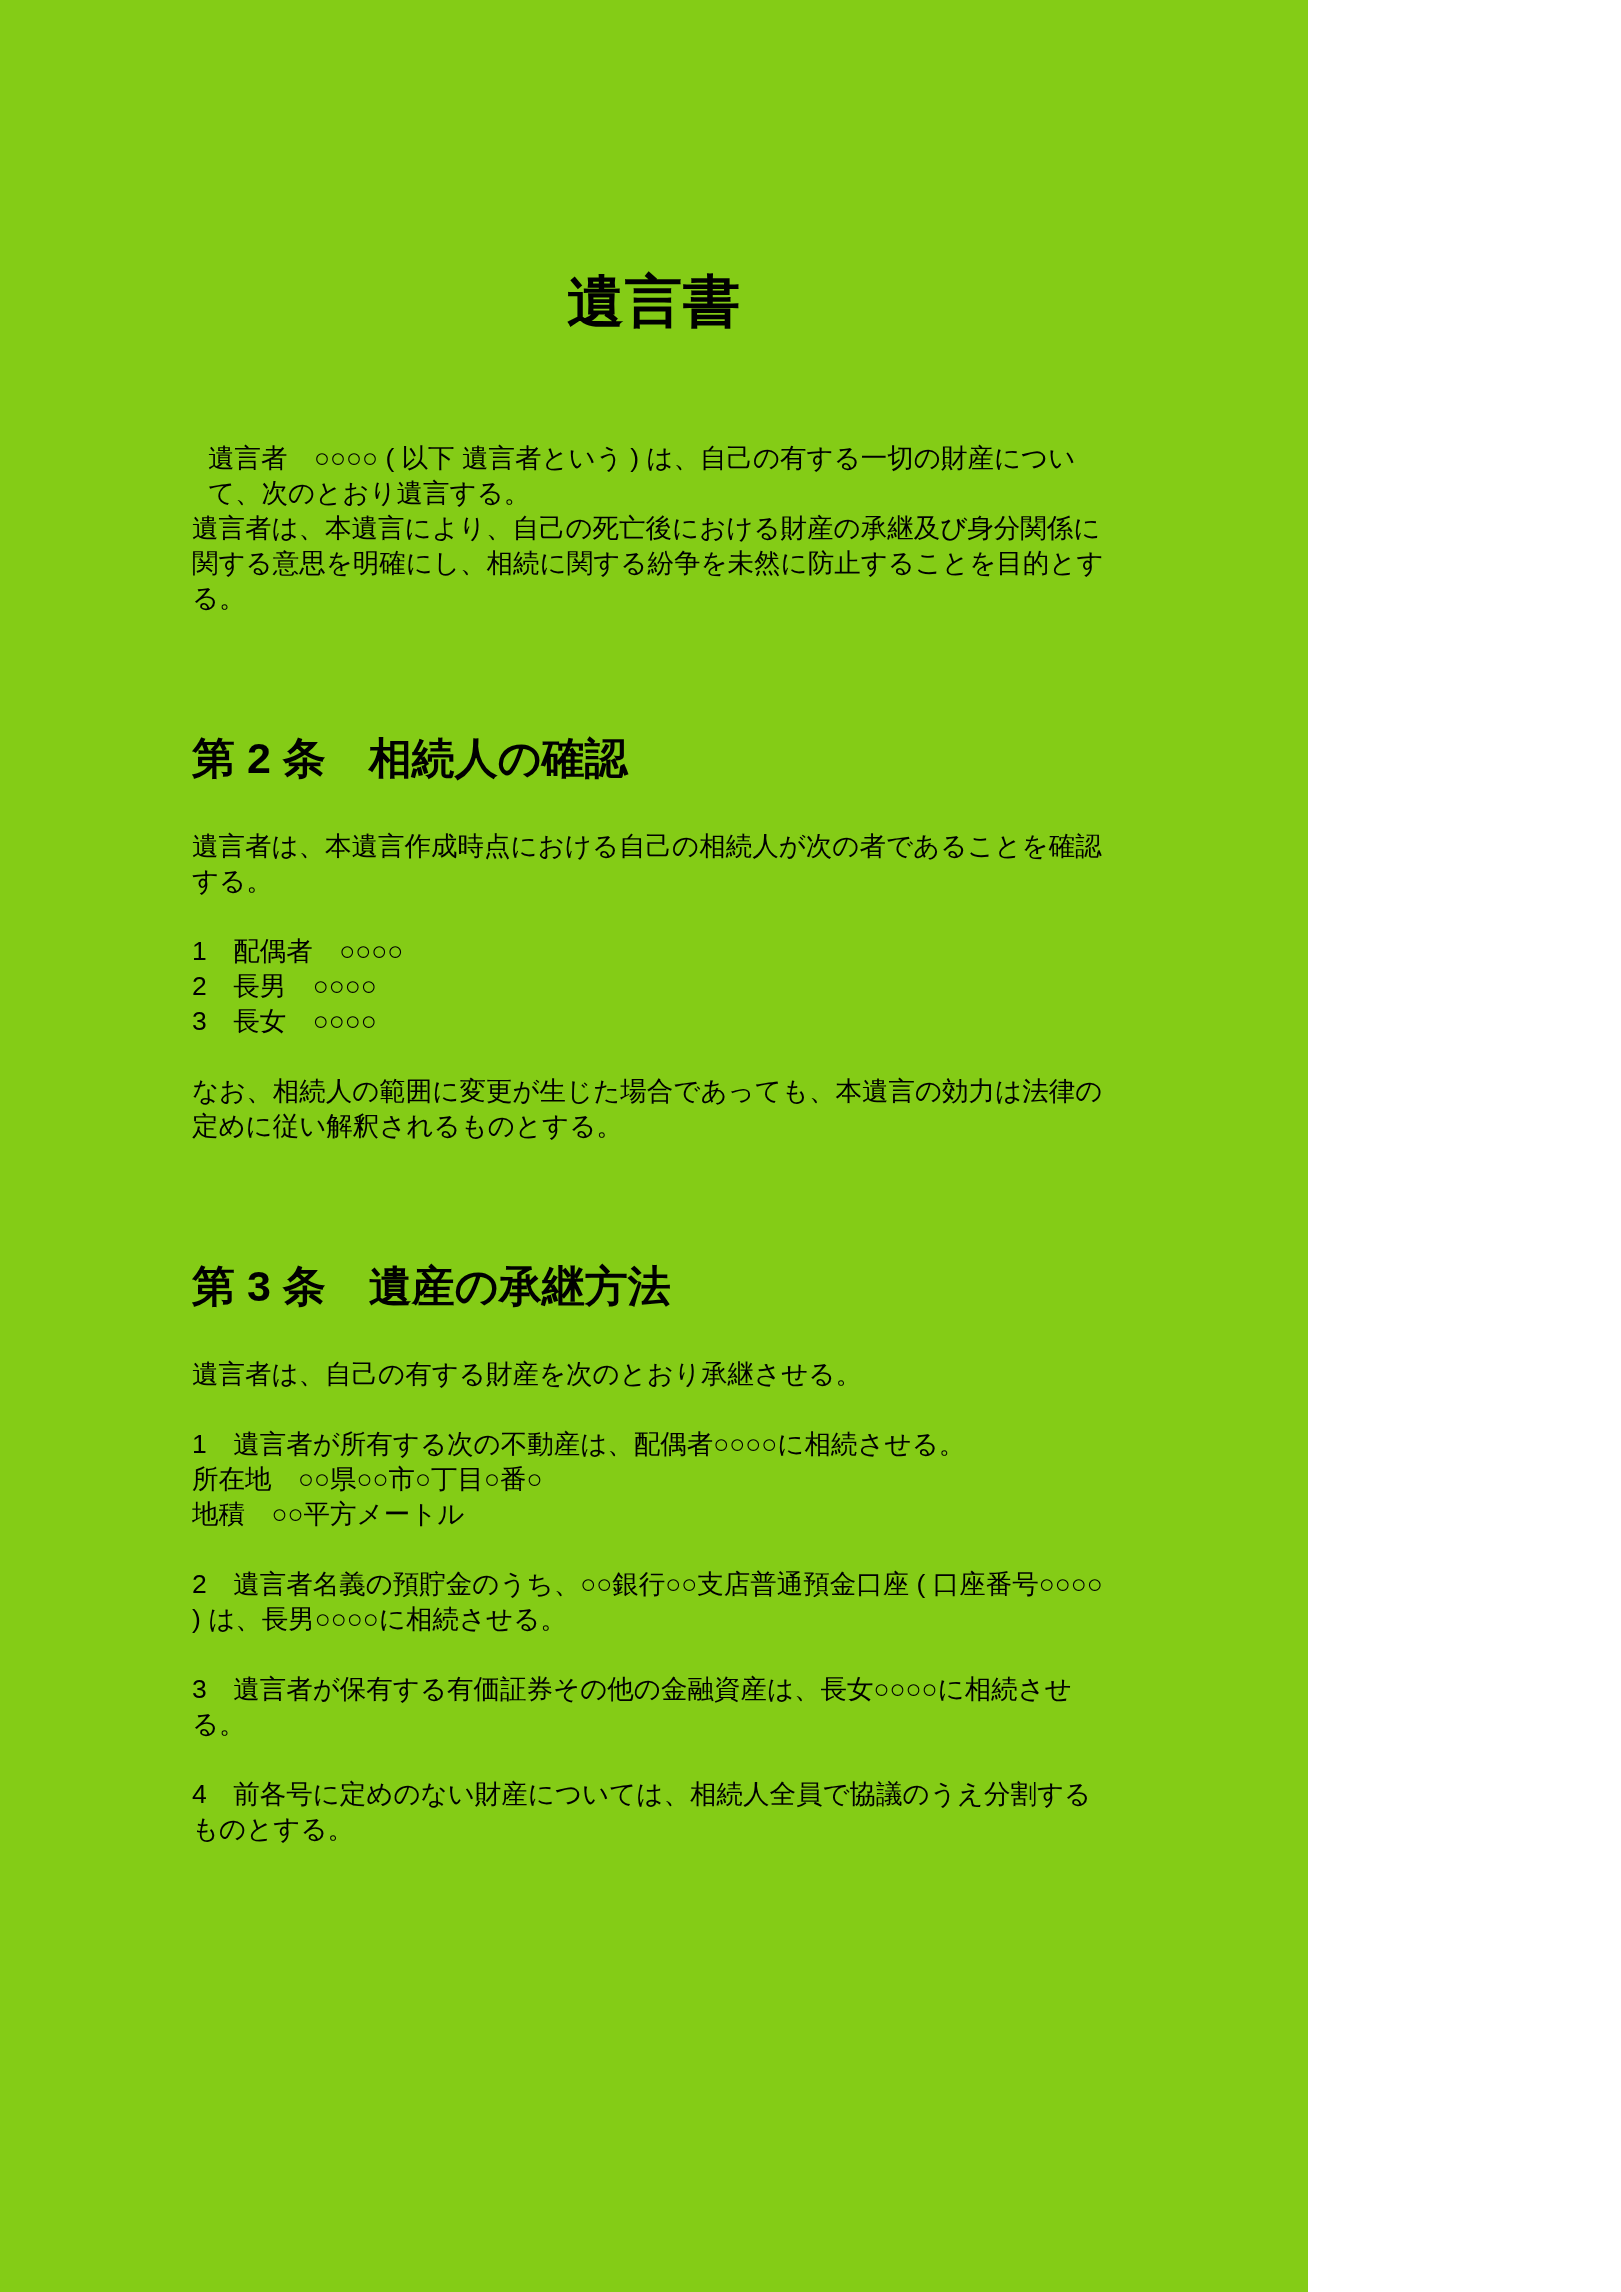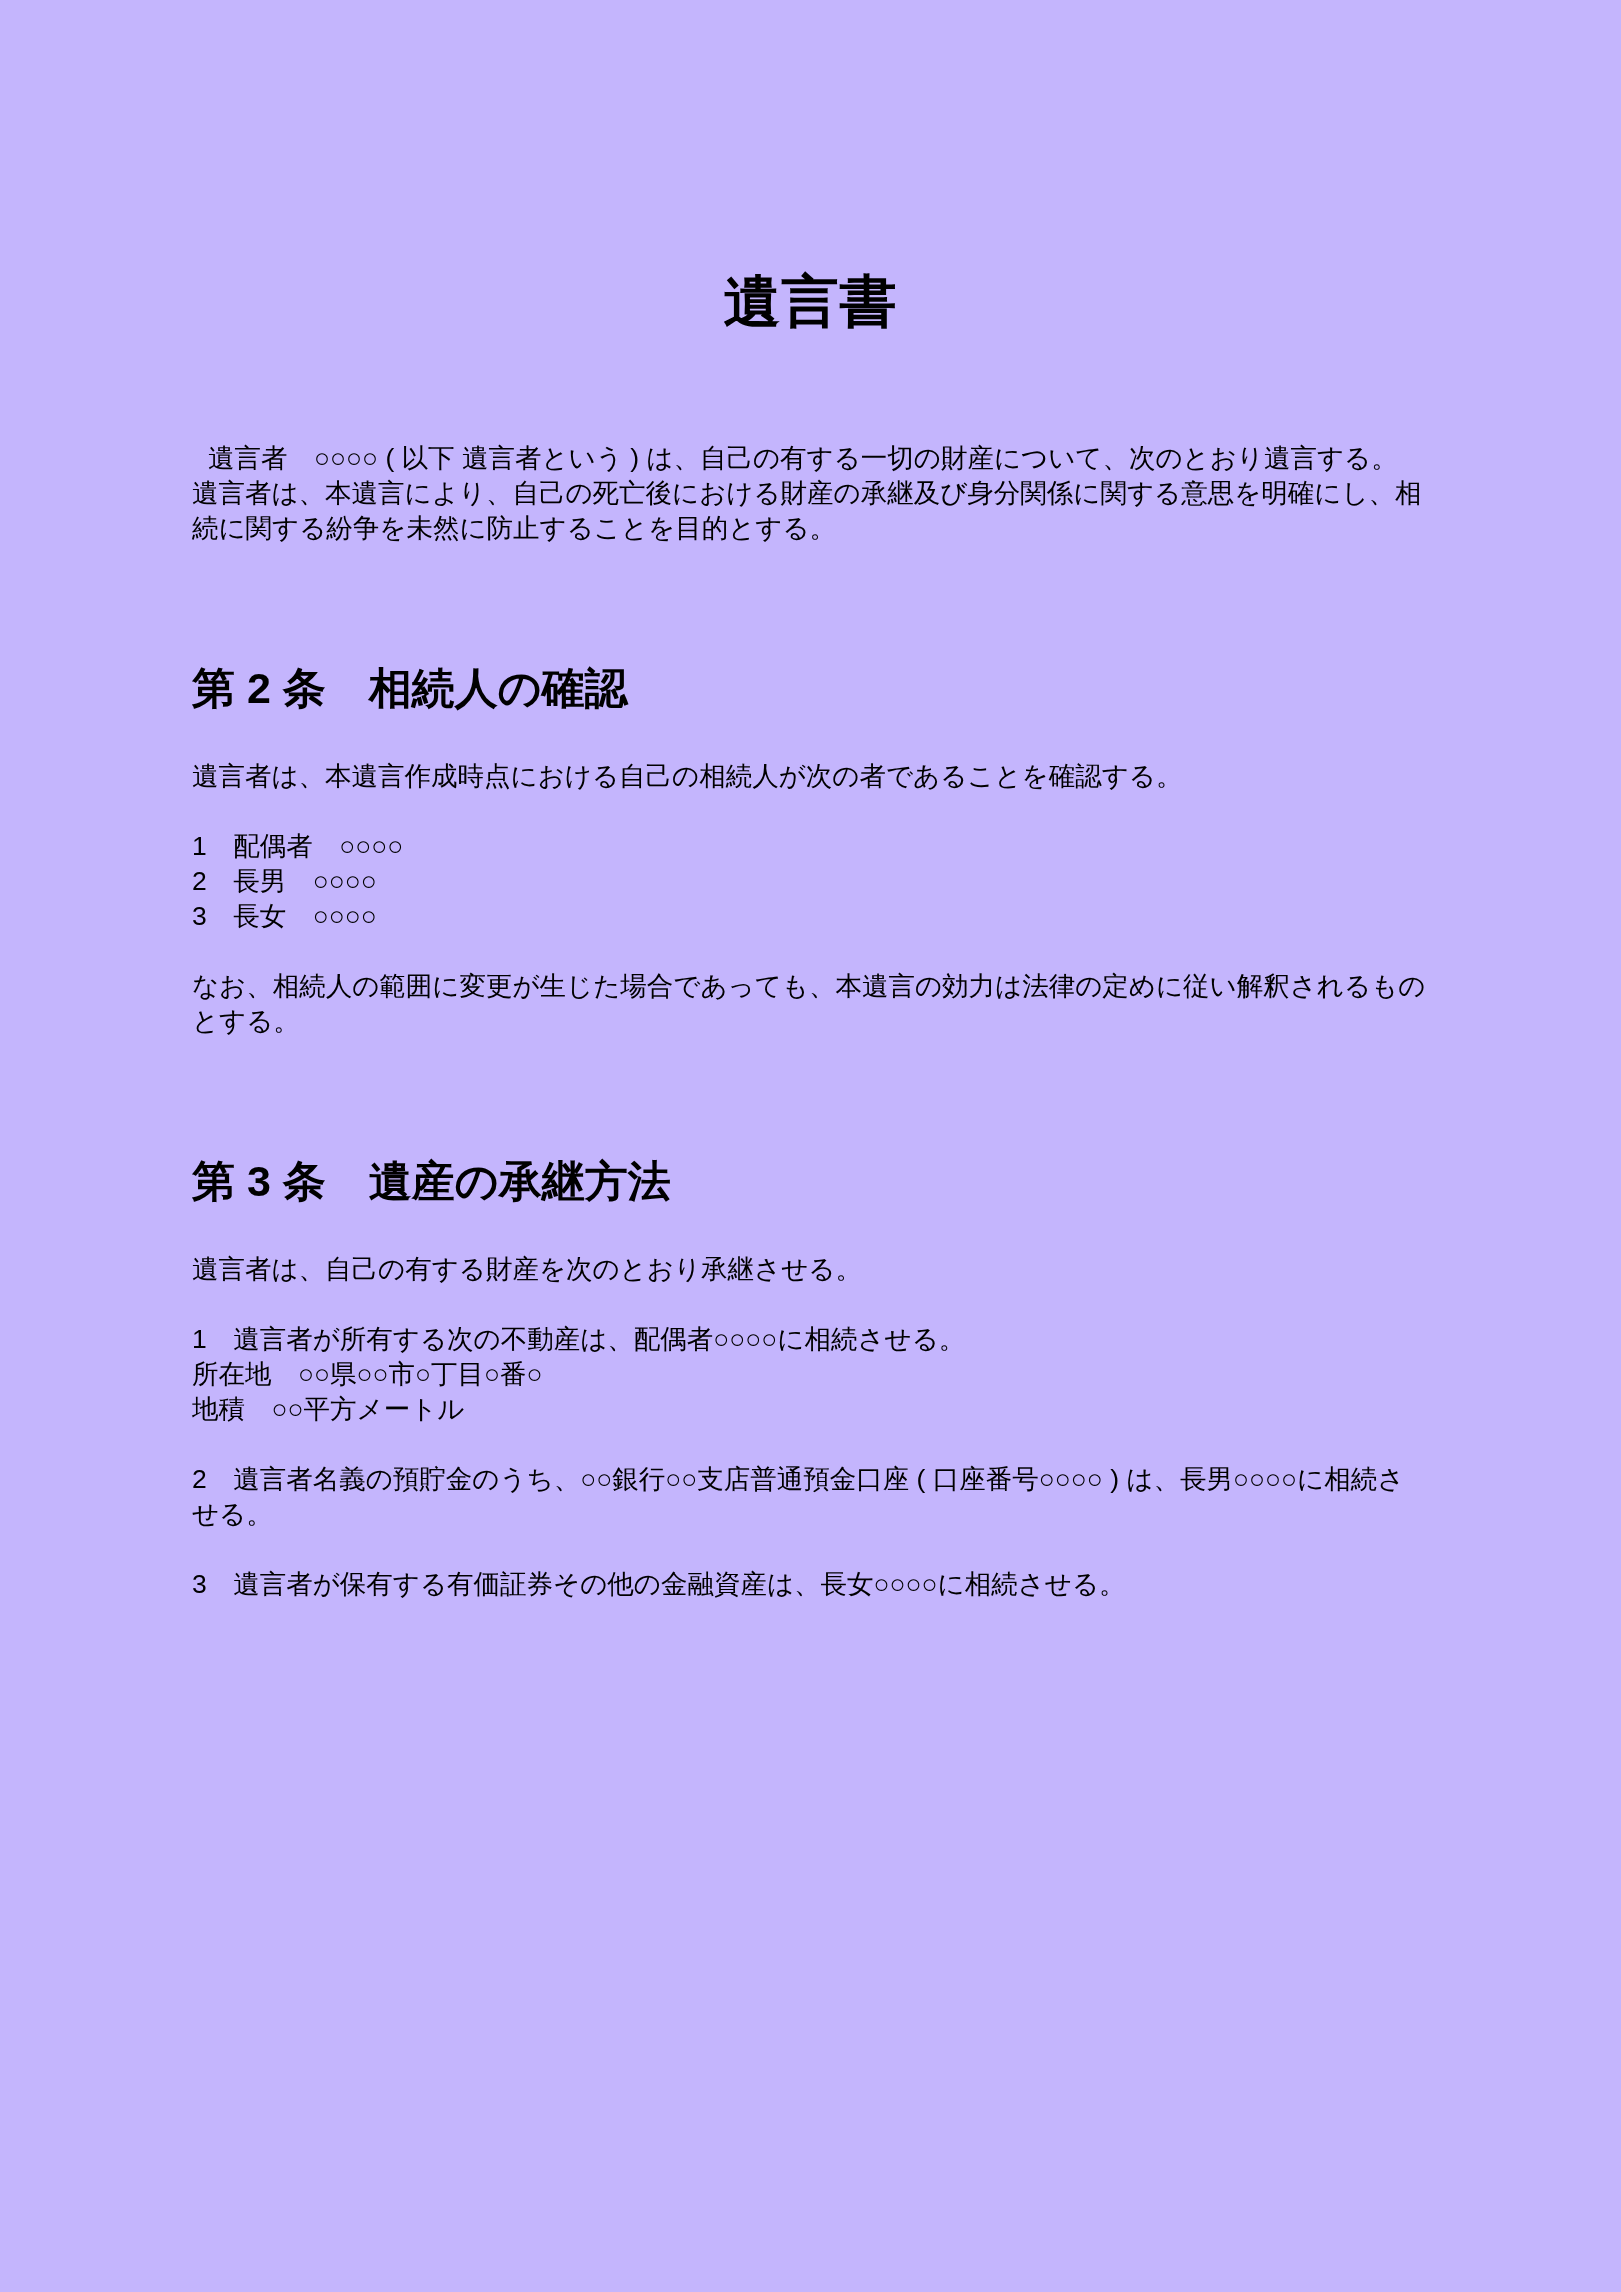--- a/index.html
+++ b/index.html
@@ -10,24 +10,24 @@
   body {
     width: 1621px;
     height: 2293px;
     position: relative;
     font-family: "Liberation Sans", sans-serif;
     color: #000000;
     overflow: hidden;
   }
   .page {
     box-sizing: border-box;
-    width: 1621px;
+    width: 1308px;
     height: 2293px;
     padding: 0 192px;
-    background: #c4b5fd;
+    background: #84cc16;
   }
   .doc-title {
     margin: 0;
     padding-top: 267px;
     font-size: 57px;
     line-height: 69px;
     font-weight: bold;
     text-align: center;
     letter-spacing: 1px;
   }
@@ -86,16 +86,17 @@
     <p class="body-text">遺言者は、自己の有する財産を次のとおり承継させる。</p>
 
     <div class="line-group">
       <div>1　遺言者が所有する次の不動産は、配偶者○○○○に相続させる。</div>
       <div>所在地　○○県○○市○丁目○番○</div>
       <div>地積　○○平方メートル</div>
     </div>
 
     <p class="body-text">2　遺言者名義の預貯金のうち、○○銀行○○支店普通預金口座 ( 口座番号○○○○ ) は、長男○○○○に相続させる。</p>
     <p class="body-text">3　遺言者が保有する有価証券その他の金融資産は、長女○○○○に相続させる。</p>
+    <p class="body-text">4　前各号に定めのない財産については、相続人全員で協議のうえ分割するものとする。</p>
   </section>
 
 </div>
 
 
 </body></html>

